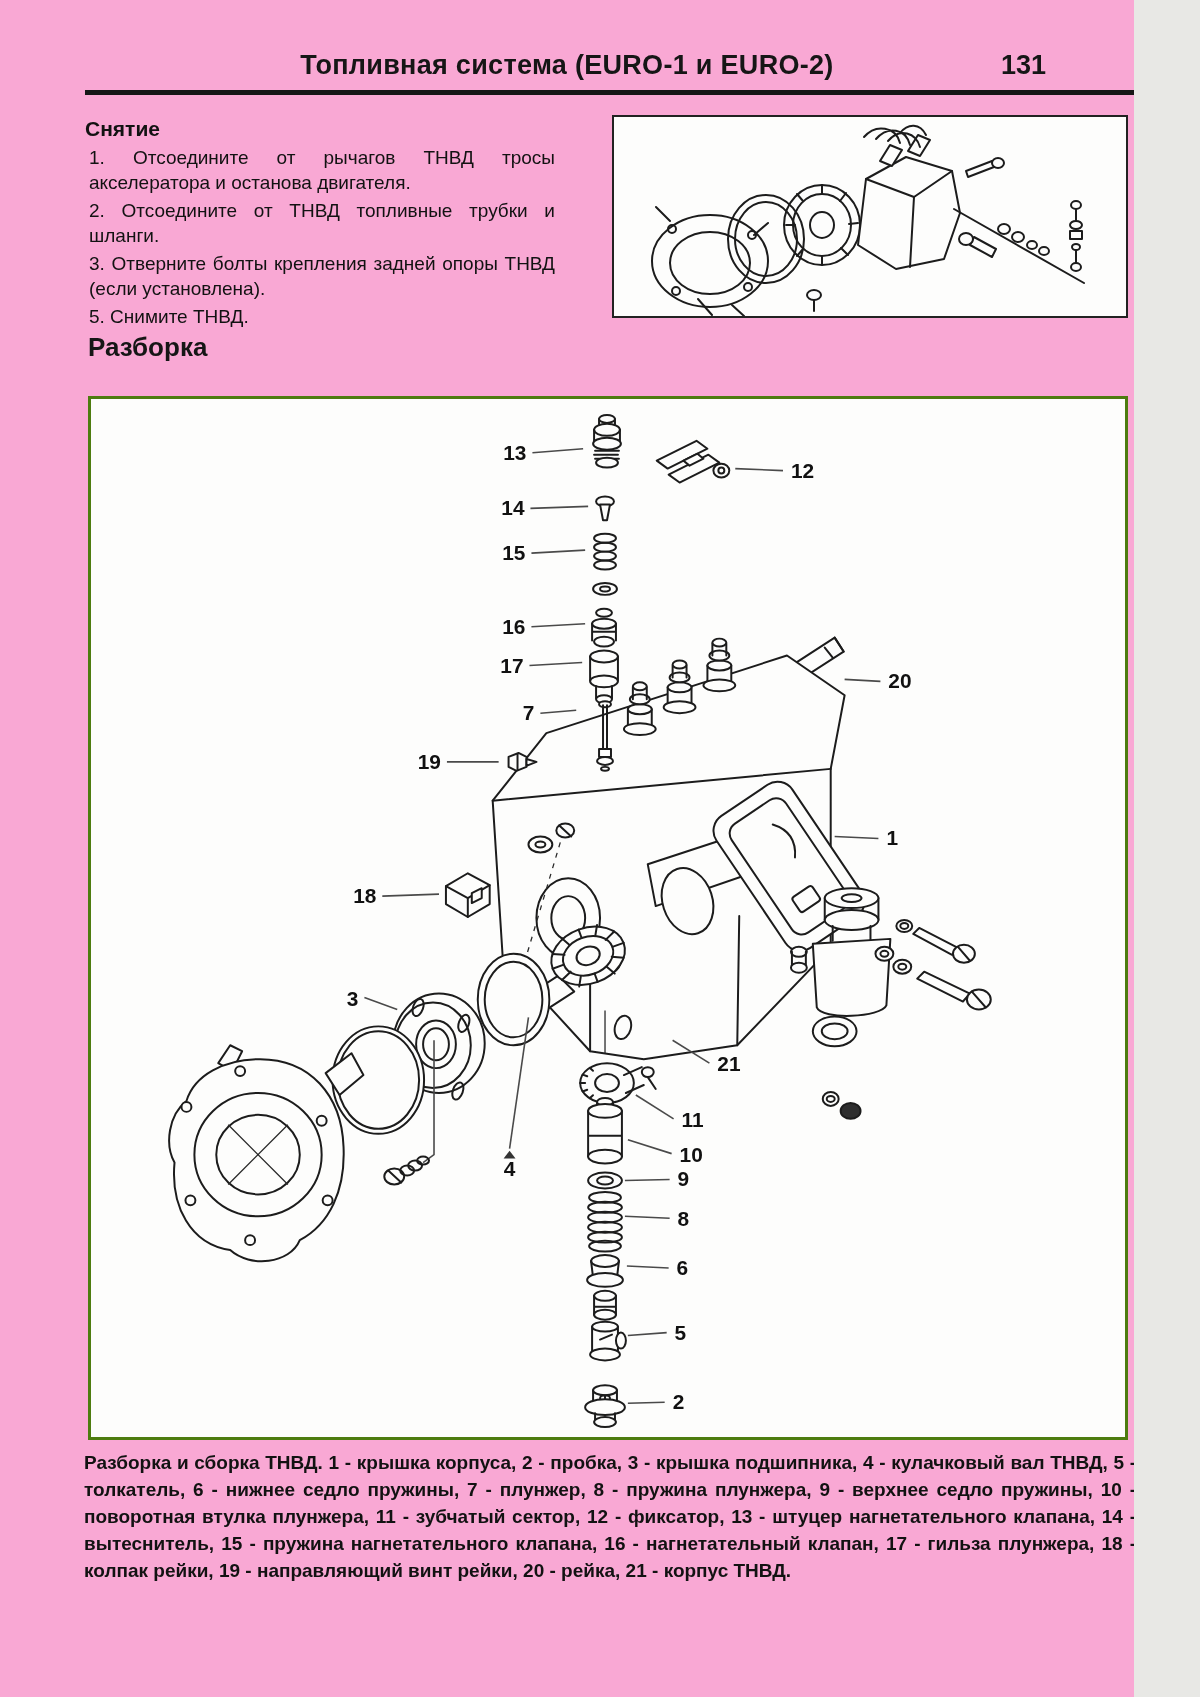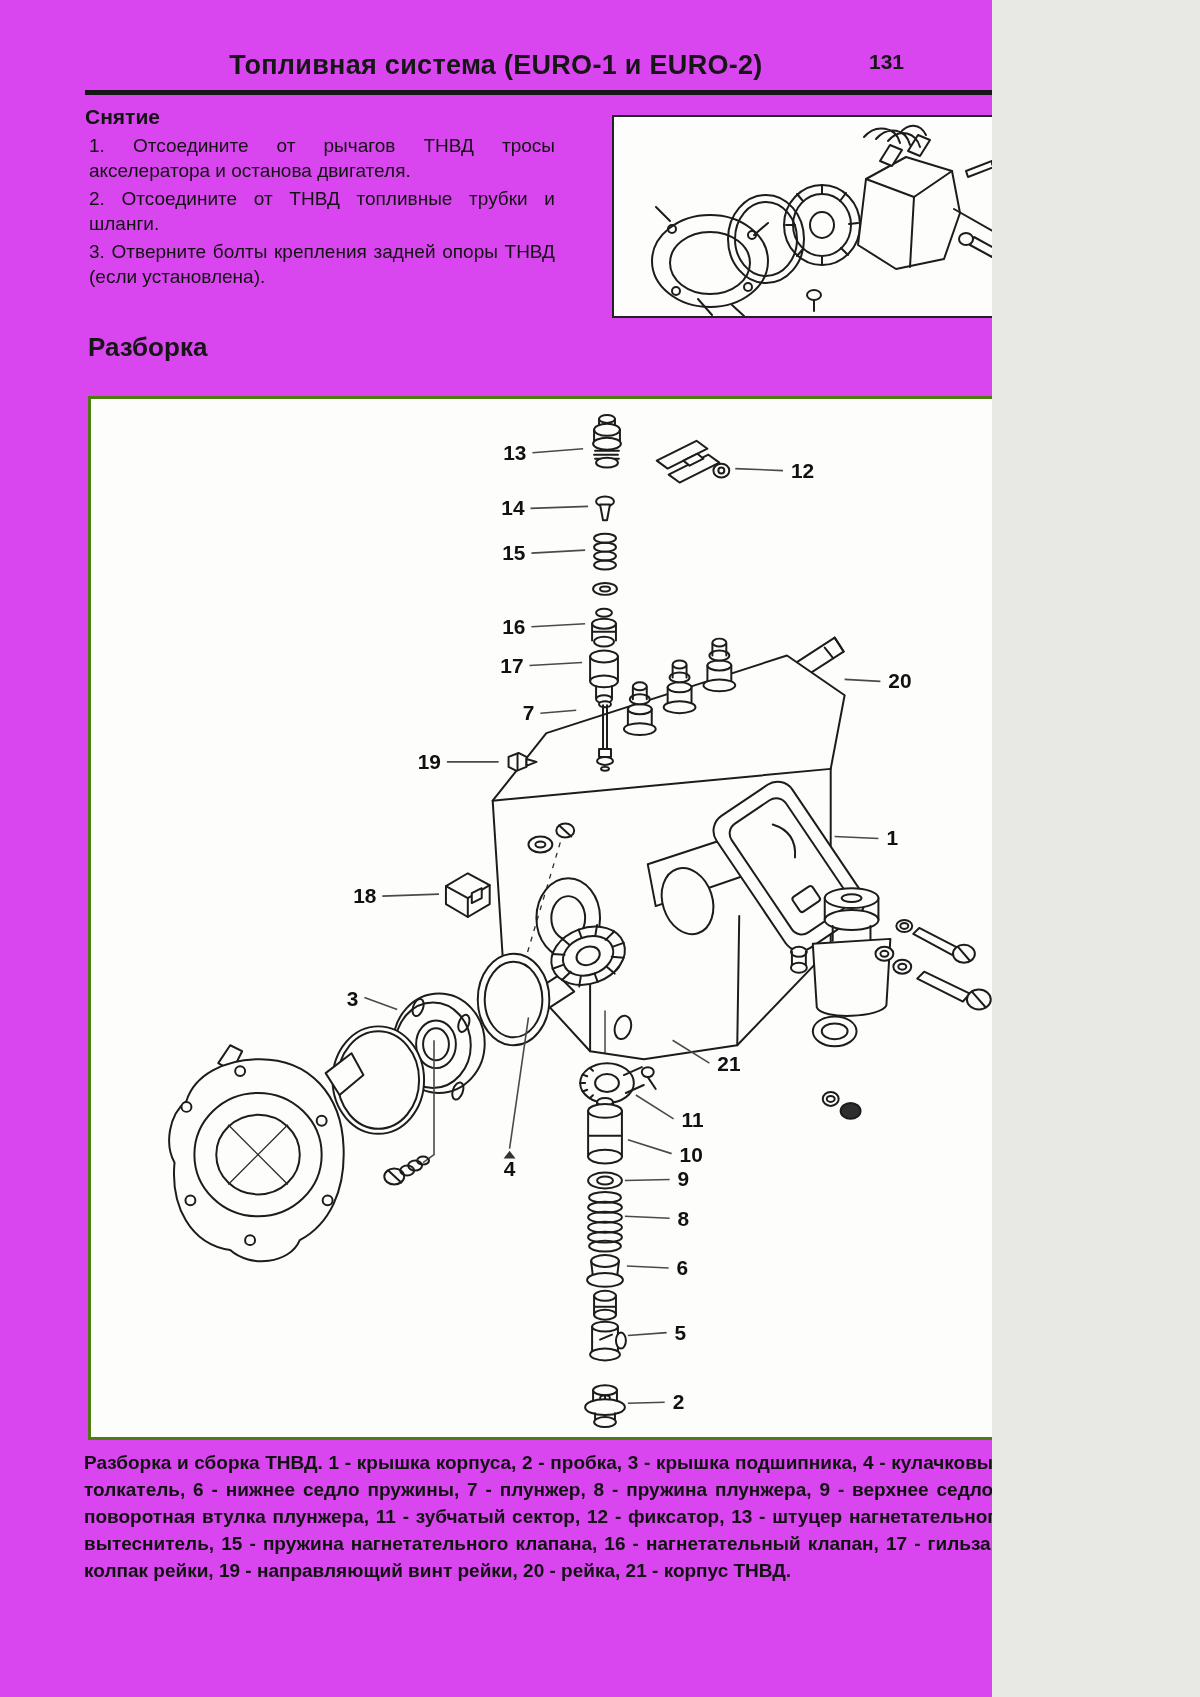--- a/index.html
+++ b/index.html
@@ -1,22 +1,22 @@
 <!DOCTYPE html>
 <html lang="ru"><head>
 <meta charset="utf-8">
 <style>
   html,body{margin:0;padding:0;background:#e8e8e5;}
-  .page{position:relative;width:992px;height:1697px;background:#d946ef;
-        font-family:"Liberation Sans",sans-serif;color:#161616;overflow:hidden;}
+  .page{position:relative;width:1118px;height:1697px;background:#f9a8d4;
+        font-family:"Liberation Sans",sans-serif;color:#161616;overflow:hidden;padding-left:16px;}
   .hdr-title{position:absolute;top:50px;left:0;width:100%;text-align:center;
         font-size:27px;font-weight:bold;letter-spacing:.3px;}
-  .hdr-page{position:absolute;top:50px;right:88px;font-size:21px;font-weight:bold;}
+  .hdr-page{position:absolute;top:50px;right:88px;font-size:27px;font-weight:bold;}
   .hdr-rule{position:absolute;top:90px;left:85px;width:1050px;height:5px;background:#161616;}
-  .steps{position:absolute;top:104px;left:85px;width:474px;font-size:19px;line-height:24.5px;
+  .steps{position:absolute;top:116px;left:85px;width:474px;font-size:19px;line-height:24.5px;
         text-align:justify;color:#121212;}
   .steps h3{margin:0 0 3px 0;font-size:21px;line-height:26px;text-align:left;}
   .steps p{margin:4px;}
   .figbox{position:absolute;background:#fdfdfc;border:2px solid #222;box-sizing:border-box;}
   #fig-removal{top:115px;left:612px;width:516px;height:203px;}
   .h2-razborka{position:absolute;top:332px;left:88px;font-size:26px;font-weight:bold;}
   #fig-disasm{top:396px;left:88px;width:1040px;height:1044px;border:3px solid #4d7c0f;}
   .caption{position:absolute;top:1449px;left:84px;width:1052px;font-size:19px;
         line-height:27px;font-weight:bold;text-align:justify;color:#121212;}
   svg{display:block;width:100%;height:100%;}
@@ -34,20 +34,21 @@
 
   <div class="hdr-title">Топливная система (EURO-1 и EURO-2)</div>
   <div class="hdr-page">131</div>
   <div class="hdr-rule"></div>
 
   <div class="steps">
     <h3>Снятие</h3>
     <p>1. Отсоедините от рычагов ТНВД тросы акселератора и останова двигателя.</p>
     <p>2. Отсоедините от ТНВД топливные трубки и шланги.</p>
     <p>3. Отверните болты крепления задней опоры ТНВД (если установлена).</p>
+    <p>5. Снимите ТНВД.</p>
   </div>
 
   <div class="figbox" id="fig-removal">
     <svg viewBox="0 0 512 199">
       <g class="ink">
 
         <ellipse cx="96" cy="144" rx="58" ry="46"></ellipse>
         <ellipse cx="96" cy="146" rx="40" ry="31"></ellipse>
         <circle cx="58" cy="112" r="4"></circle>
           <circle cx="138" cy="118" r="4"></circle>

